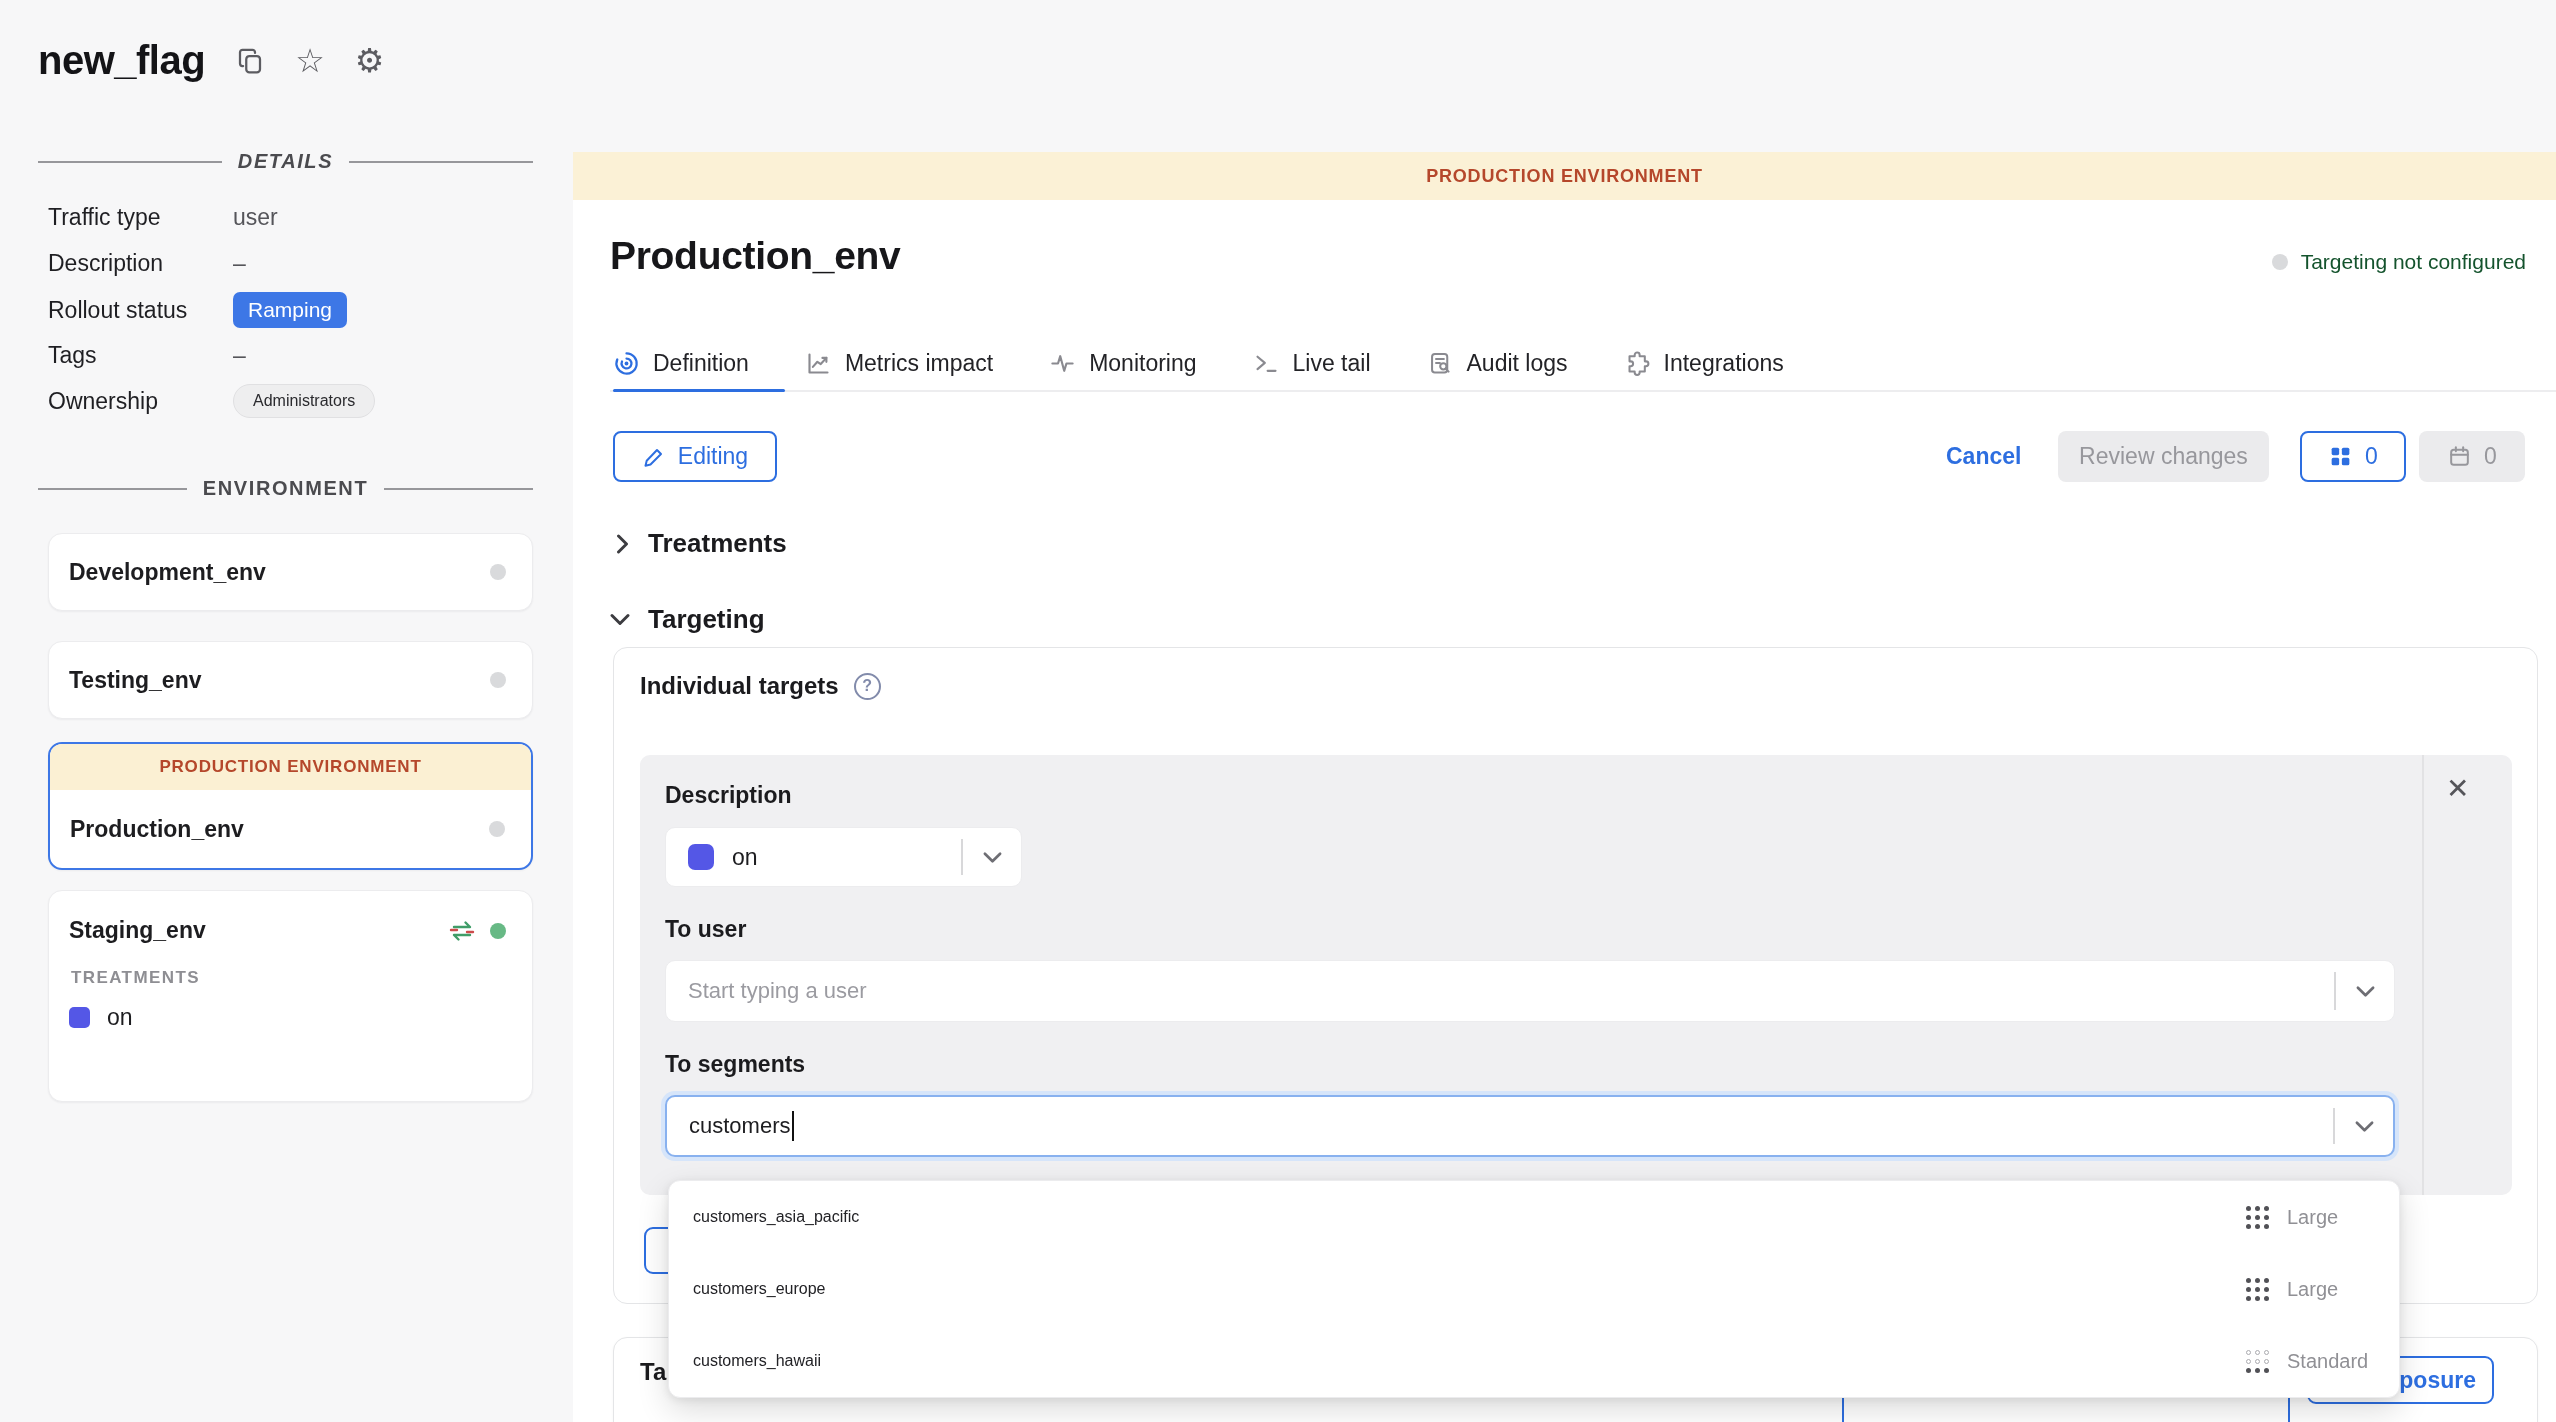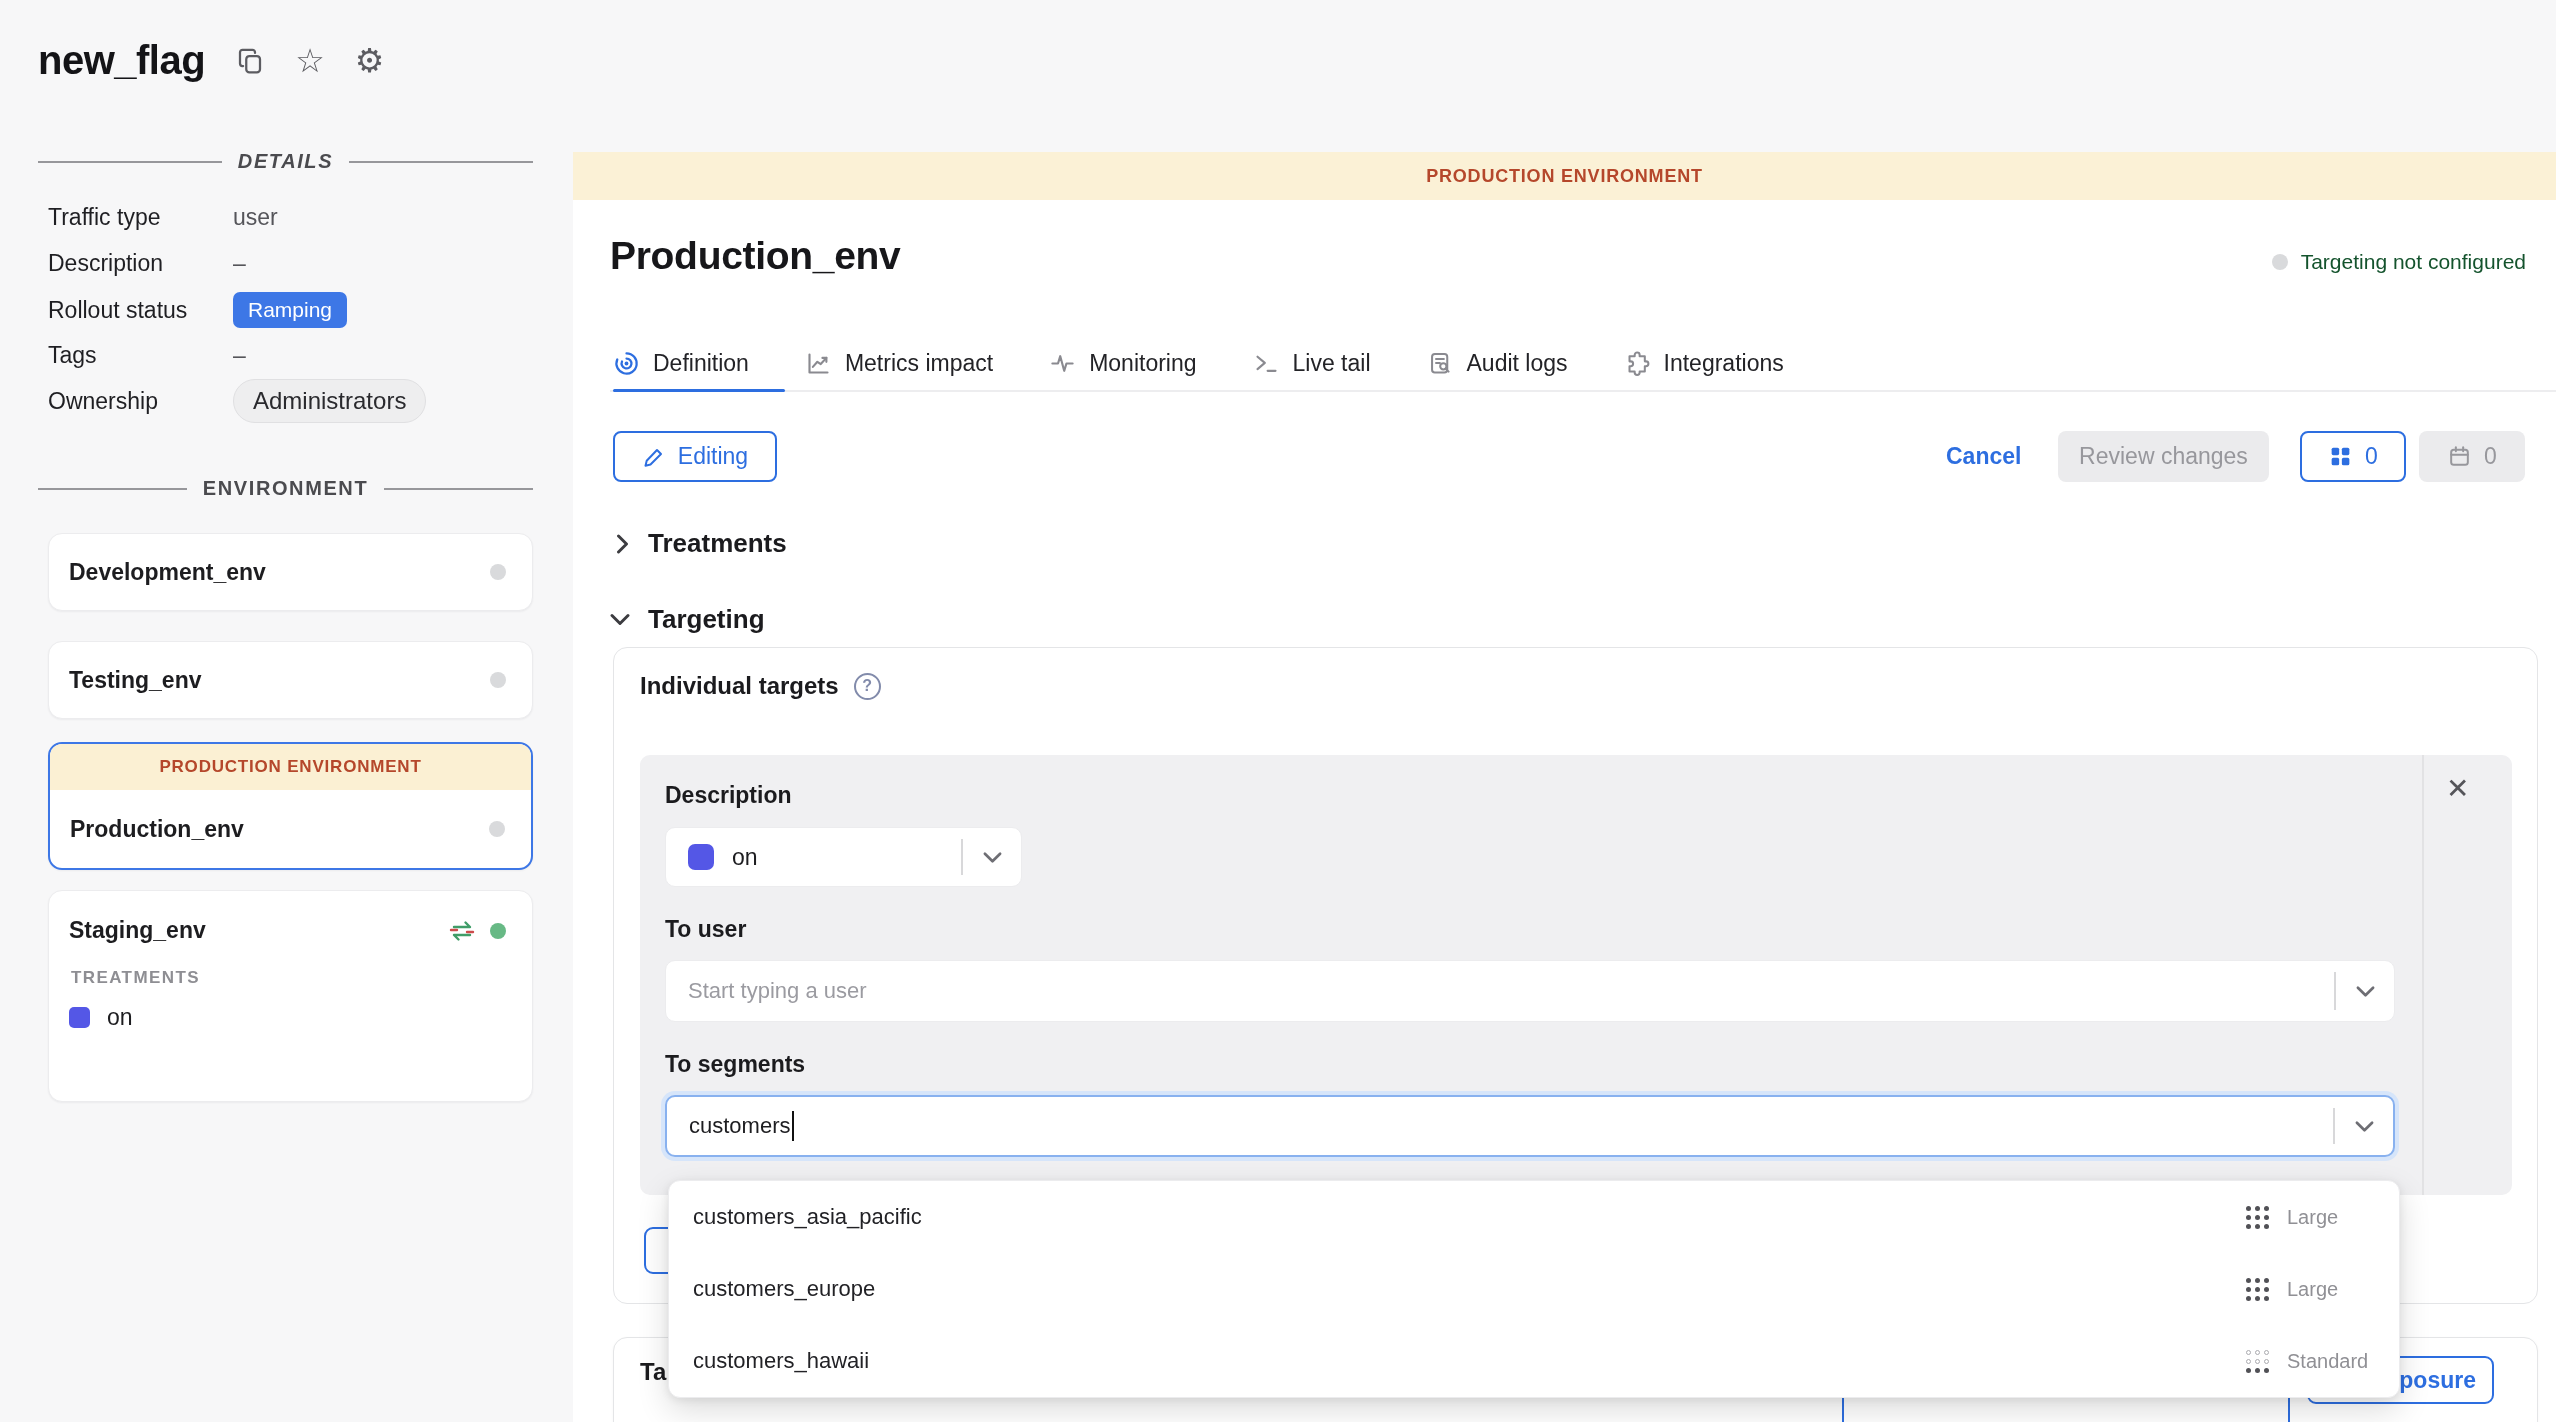--- a/index.html
+++ b/index.html
@@ -22,21 +22,21 @@
   .section-heading { left:38px; width:495px; display:flex; align-items:center; gap:16px;
     color:#4b4b4f; font-size:20px; font-weight:700; letter-spacing:1.6px; }
   .section-heading::before, .section-heading::after { content:""; flex:1; height:2px; background:#97979b; }
 
   .detail-row { left:48px; width:470px; height:46px; display:flex; align-items:center; }
   .detail-label { flex:0 0 185px; font-size:23px; color:#1f1f23; }
   .detail-value { font-size:23px; color:#55555a; }
   .badge-ramping { background:#3d77e6; color:#fff; font-size:21px; font-weight:500;
     padding:6px 15px; border-radius:7px; }
   .pill { background:#eeeeef; border:1px solid #e0e0e2; border-radius:999px;
-    padding:7px 19px; font-size:24px; color:#2a2a2e; }
+    padding:7px 19px; font-size:16px; color:#2a2a2e; }
 
   .env-card { left:48px; width:485px; background:#fff; border:1px solid #ececee;
     border-radius:14px; box-shadow:0 1px 2px rgba(20,20,30,.05); cursor:pointer; }
   .env-row { display:flex; align-items:center; justify-content:space-between;
     padding:0 26px 0 20px; height:100%; }
   .env-name { font-size:23px; font-weight:700; color:#1d1d20; }
   .env-dot { width:16px; height:16px; border-radius:50%; background:#d9dadc; flex:0 0 auto; }
   .env-dot.green { background:#67b985; }
   .prod-card { border:2px solid #3d77e6; }
   .prod-banner-mini { height:46px; background:#fbf0d3; border-radius:12px 12px 0 0;
@@ -117,21 +117,21 @@
   .btn-fragment-right { left:2307px; top:1356px; width:187px; height:48px; background:#fff;
     border:2px solid #2d6ee0; border-radius:9px; z-index:5; display:flex; align-items:center;
     justify-content:flex-end; padding-right:16px; color:#2d6ee0; font-size:23px; font-weight:600; cursor:pointer; }
 
   .dropdown { left:668px; top:1180px; width:1732px; height:218px; background:#fff;
     border:1px solid #ececee; border-radius:12px; z-index:10;
     box-shadow:0 12px 32px rgba(0,0,0,.14), 0 2px 8px rgba(0,0,0,.08);
     display:flex; flex-direction:column; }
   .dd-option { flex:1; display:flex; align-items:center; justify-content:space-between;
     padding:0 28px 0 24px; cursor:pointer; }
-  .dd-name { font-size:22px; color:#222226;text-align:right; }
+  .dd-name { font-size:16px; color:#222226;text-align:right; }
   .dd-right { display:flex; align-items:center; gap:18px; }
   .dd-size { font-size:20px; color:#909095; min-width:84px; text-align:left; }
   .dot-grid { display:grid; grid-template-columns:repeat(3,5px); grid-template-rows:repeat(3,5px);
     gap:4px; }
   .dot-grid i { width:5px; height:5px; border-radius:50%; background:#515156; }
   .dot-grid.standard i:nth-child(-n+6) { background:transparent; border:1.5px solid #ababb0; }
 </style>
 </head>
 <body>
 

